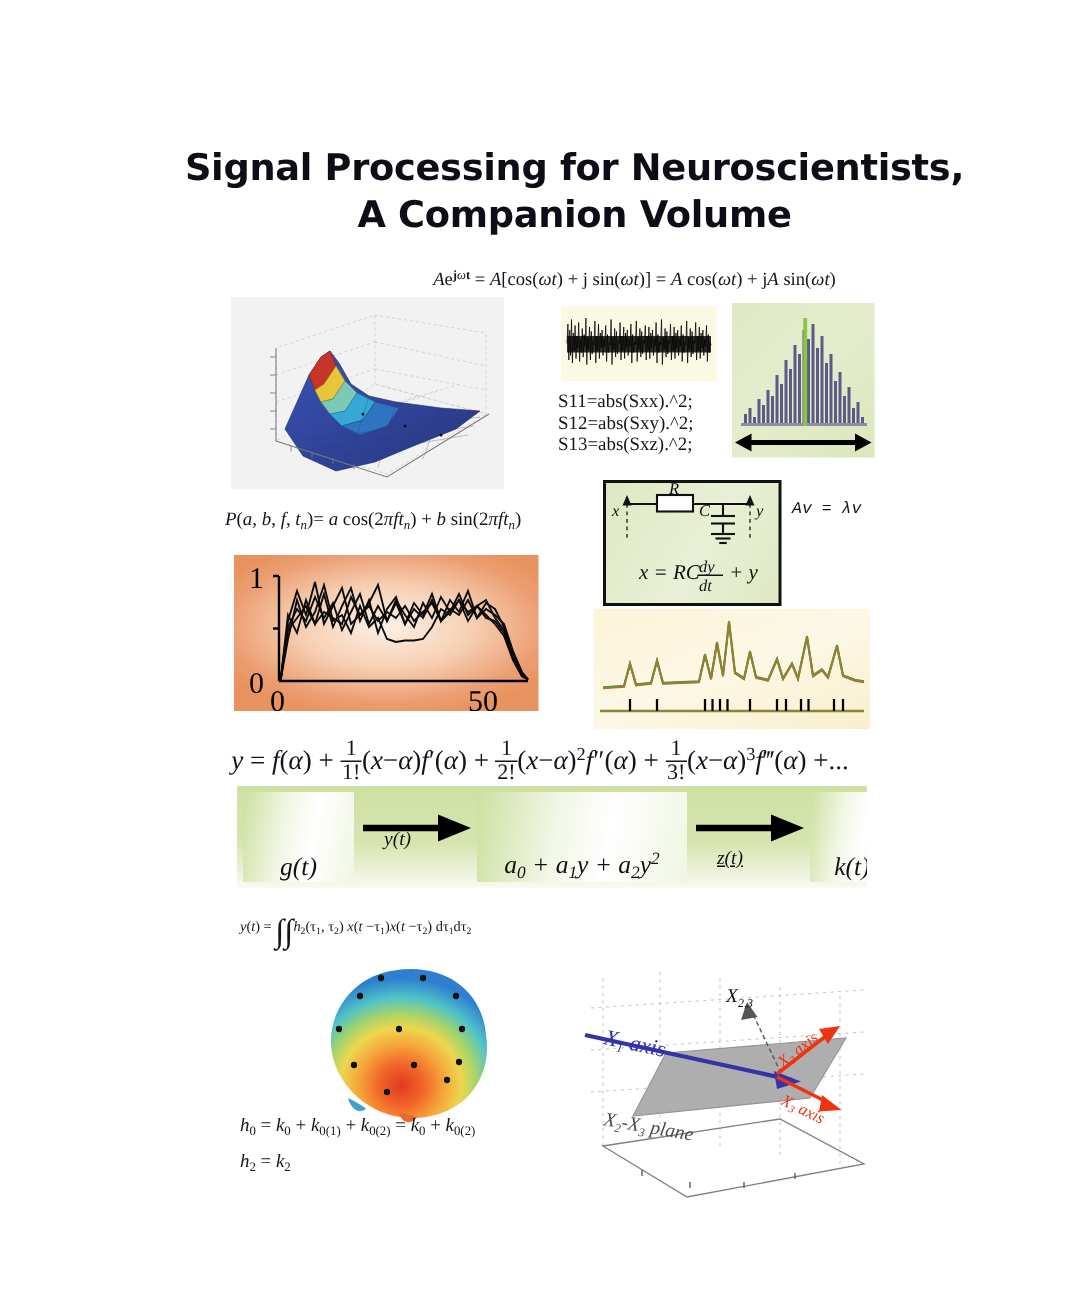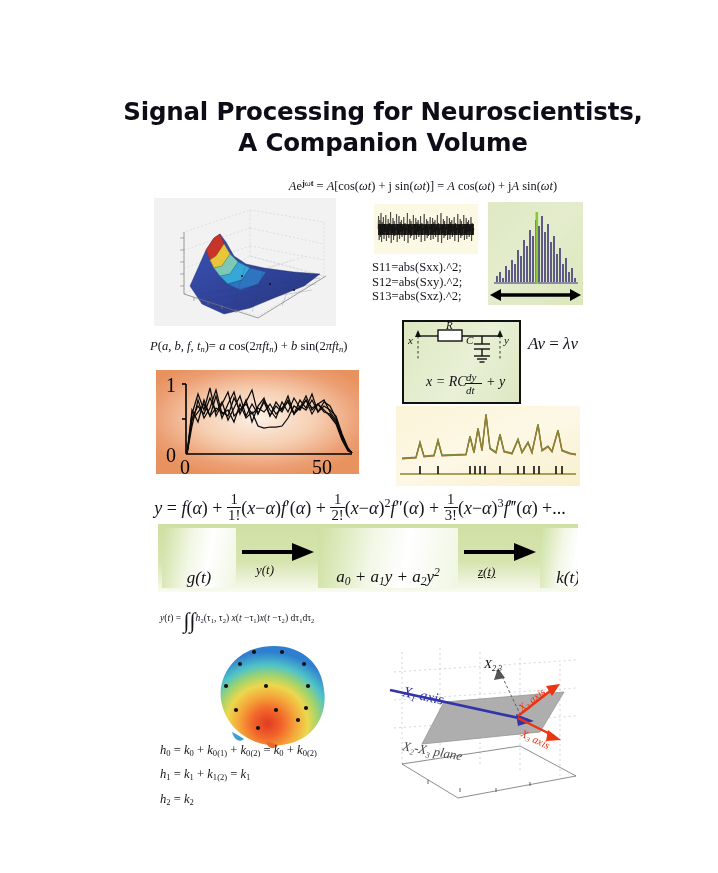--- a/index.html
+++ b/index.html
@@ -73,21 +73,21 @@
     background: linear-gradient(135deg,#dfe9c4 0%,#e4eccd 45%,#dbe7bb 100%);
   }
   
   .rc {
     left: 262px; top: 144px; width: 115px; height: 80px;
     border: 2.4px solid #111;
     background: linear-gradient(120deg,#dde8c2 0%,#e9f0d6 55%,#dde8c2 100%);
   }
   .eq-eig {
     position: absolute; left: 388px; top: 158px;
-    font-size: 17px; color: #14141c; white-space: nowrap;
+    font-size: 11px; color: #14141c; white-space: nowrap; font-family: Liberation Mono, monospace;
   }
 
   
   .eq-fourier {
     position: absolute; left: 10px; top: 163px;
     font-size: 12.6px; color: #14141c; white-space: nowrap;
   }
 
   
   .orangep {
@@ -373,21 +373,21 @@
     </div>
 
     <div class="panel band">
       <div class="blk" style="left:4px;width:74px;">
         <span style="font-style:italic;">g(t)</span>
       </div>
       <svg style="position:absolute;left:84px;top:18px;" width="74" height="26" viewBox="0 0 74 26">
         <line x1="0" y1="10" x2="54" y2="10" stroke="#000" stroke-width="4.2"></line>
         <polygon points="72,10 50,1 50,19" fill="#000"></polygon>
       </svg>
-      <div class="lbl" style="left:98px;top:38px;">y(t)</div>
+      <div class="lbl" style="left:98px;top:27px;">y(t)</div>
       <div class="blk" style="left:160px;width:140px;">
         <span style="font-style:italic;">
           <i class="v">a</i><span class="sub">0</span> + <i class="v">a</i><span class="sub">1</span><i class="v">y</i> + <i class="v">a</i><span class="sub">2</span><i class="v">y</i><span class="sup">2</span>
         </span>
       </div>
       <svg style="position:absolute;left:306px;top:18px;" width="74" height="26" viewBox="0 0 74 26">
         <line x1="0" y1="10" x2="54" y2="10" stroke="#000" stroke-width="4.2"></line>
         <polygon points="72,10 50,1 50,19" fill="#000"></polygon>
       </svg>
       <div class="lbl" style="left:320px;top:40px;text-decoration:underline;">z(t)</div>
@@ -433,23 +433,20 @@
           <circle cx="48" cy="86" r="2.1"></circle>
         </g>
       </svg>
     </div>
 
     <div class="kernels">
       <div>
         <i class="v">h</i><span class="sub">0</span> = <i class="v">k</i><span class="sub">0</span> + <i class="v">k</i><span class="sub">0(1)</span> + <i class="v">k</i><span class="sub">0(2)</span> = <i class="v">k</i><span class="sub">0</span> + <i class="v">k</i><span class="sub">0(2)</span>
       </div>
       <div>
-        <i class="v">h</i><span class="sub">1</span> = <i class="v">k</i><span class="sub">1</span> + <i class="v">k</i><span class="sub">1(2)</span> = <i class="v">k</i><span class="sub">1</span>
-      </div>
-      <div>
         <i class="v">h</i><span class="sub">2</span> = <i class="v">k</i><span class="sub">2</span>
       </div>
     </div>
 
     <div class="panel axes3d">
       <svg width="196" height="160" viewBox="0 0 196 160">
         <g stroke="#bbb" stroke-width="0.6" stroke-dasharray="2 3" fill="none">
           <path d="M14 6 L14 118 M52 2 L52 112 M92 6 L92 118 M132 12 L132 124 M172 18 L172 130"></path>
           <path d="M6 26 L188 14 M6 54 L188 42 M6 82 L188 70"></path>
         </g>

